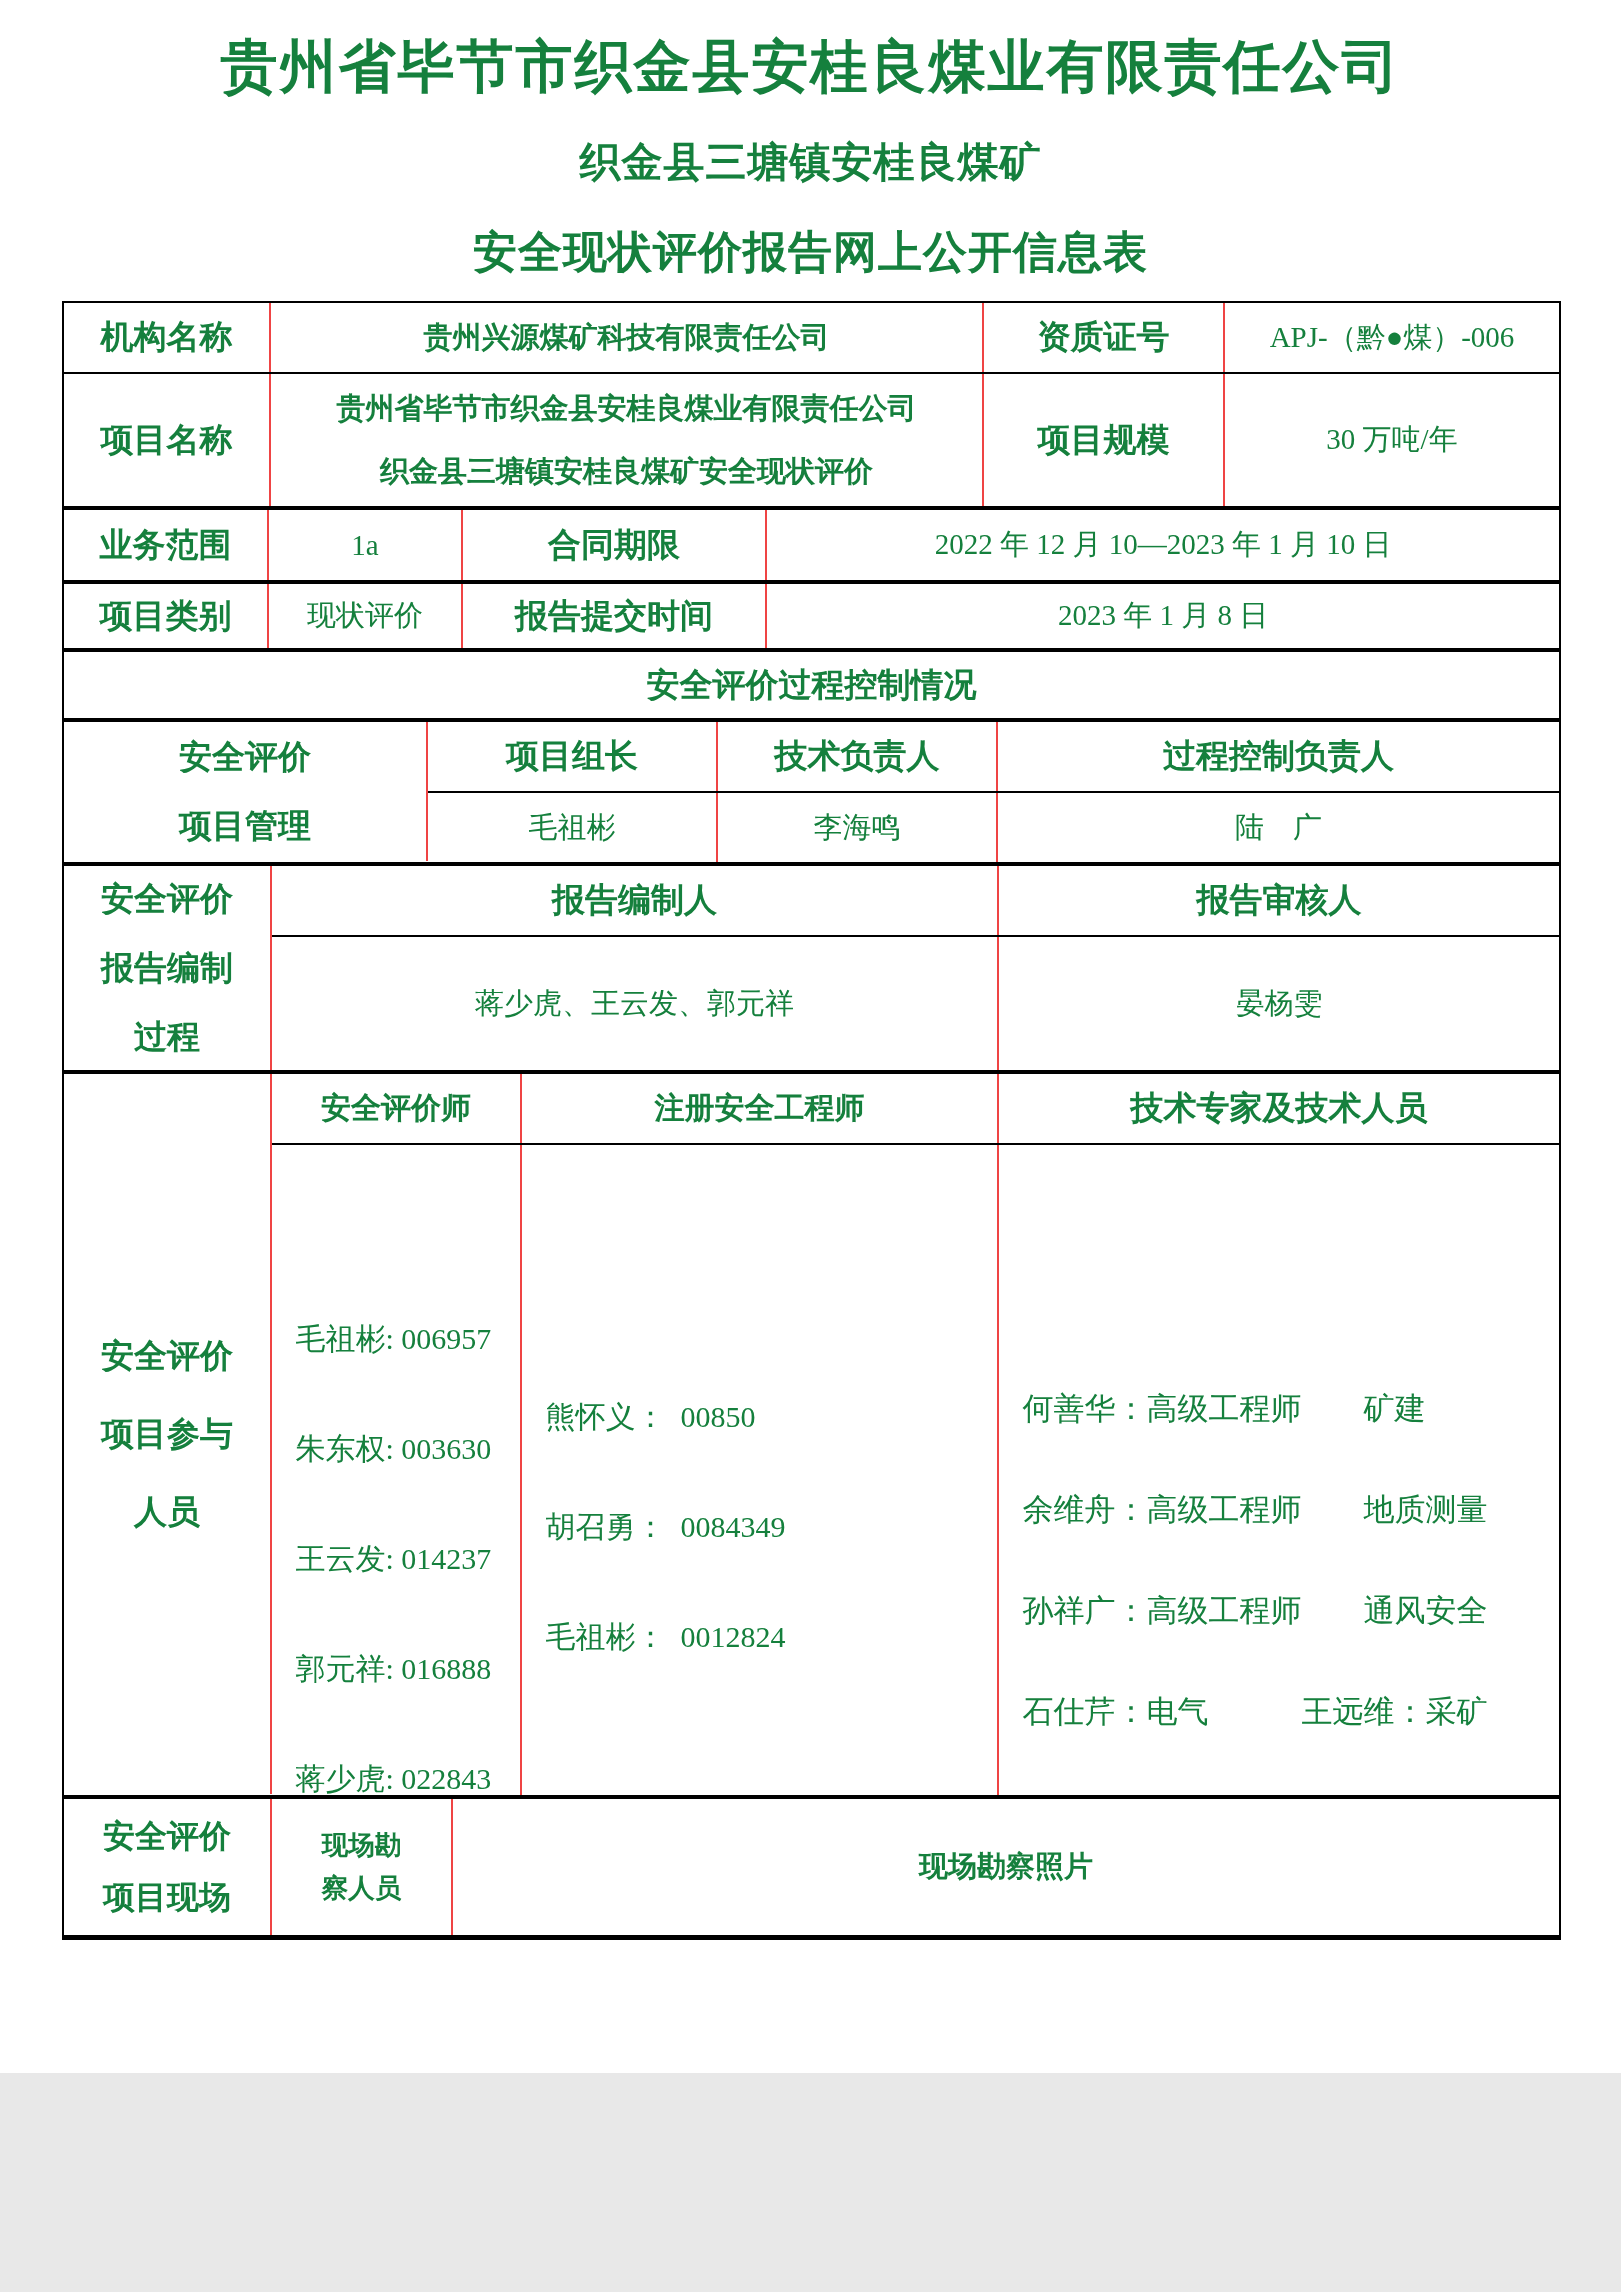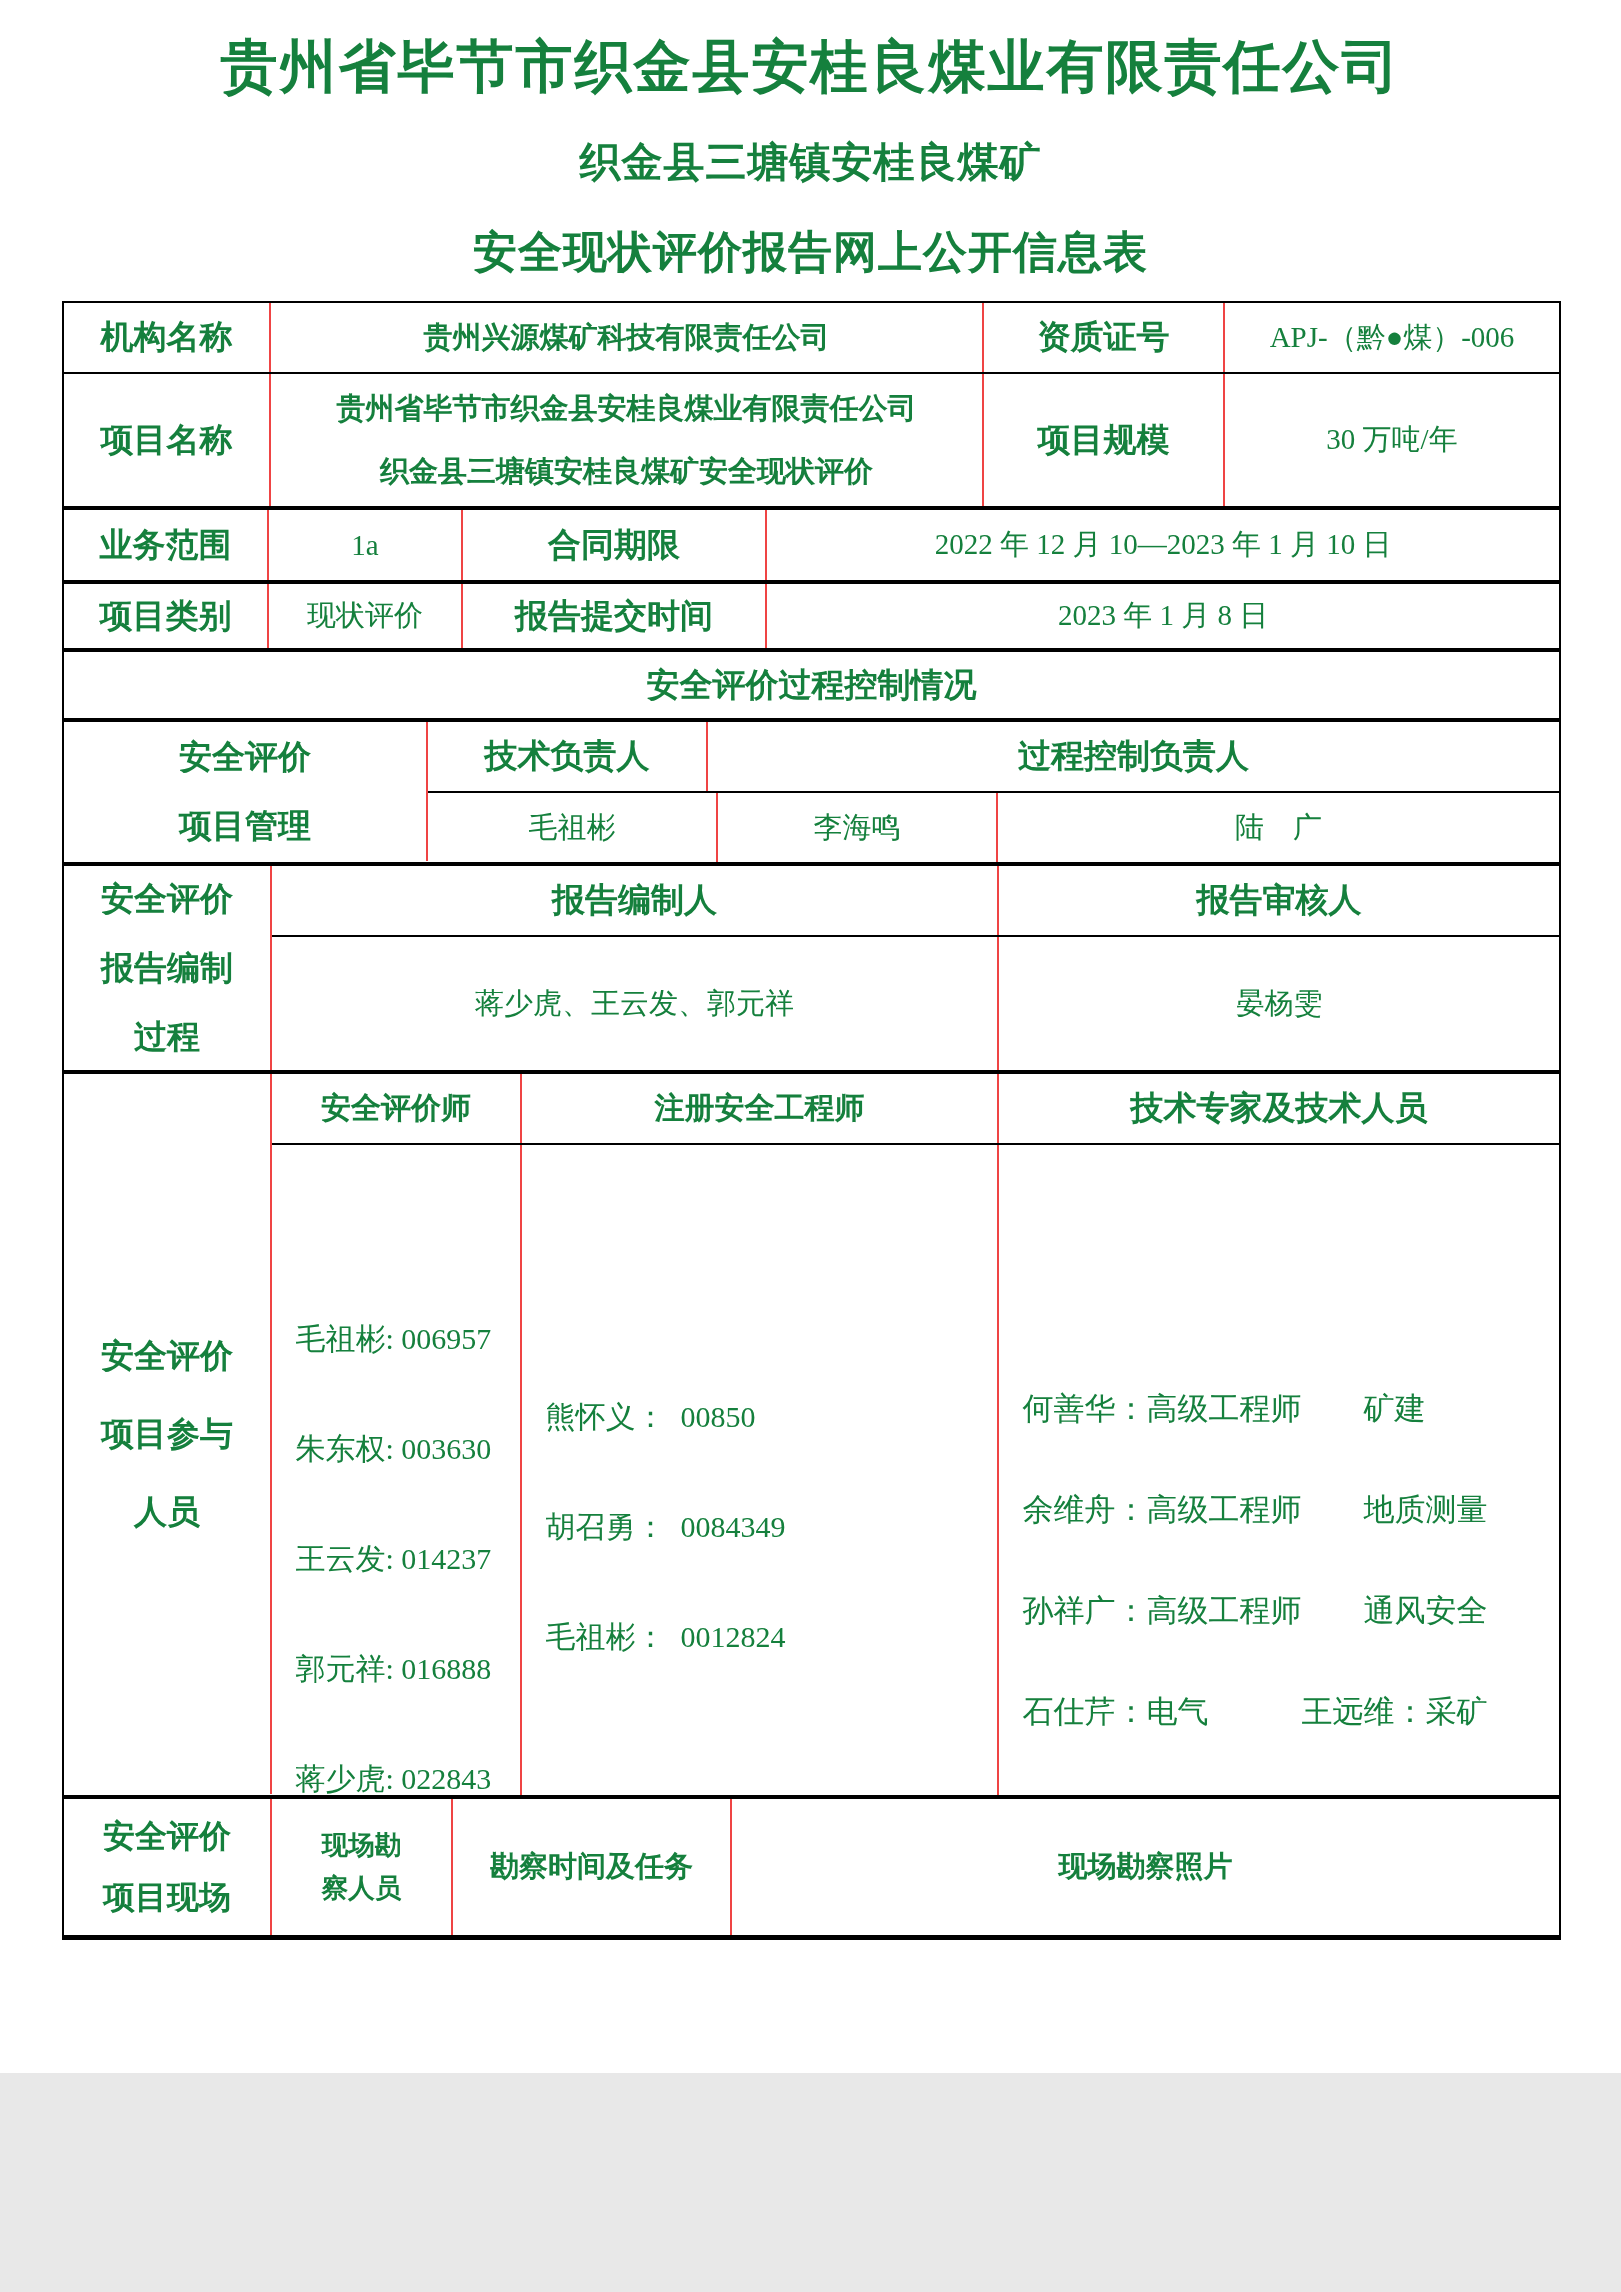--- a/index.html
+++ b/index.html
@@ -115,20 +115,21 @@
 
     <div class="row h71 bb4">
       <div class="cell fx last lbl">安全评价过程控制情况</div>
     </div>
 
     <div class="sec bb4">
       <div class="cell wD1 lbl ml70" style="height:139px;">安全评价
 项目管理</div>
       <div class="stack">
         <div class="row h72 bb2">
+          <div class="cell wD2 lbl">项目组长</div>
           <div class="cell wD3 lbl">技术负责人</div>
           <div class="cell fx last lbl">过程控制负责人</div>
         </div>
         <div class="row h70">
           <div class="cell wD2 val">毛祖彬</div>
           <div class="cell wD3 val">李海鸣</div>
           <div class="cell fx last val">陆　广</div>
         </div>
       </div>
     </div>
@@ -182,19 +183,18 @@
           </div>
         </div>
       </div>
     </div>
 
     <div class="row h139">
       <div class="cell wG1 lbl ml62" style="font-size:32px;">安全评价
 项目现场</div>
       <div class="cell wG2 lbl-s">现场勘
 察人员</div>
-      <div class="cell wG3 lbl" style="font-size:29px;">勘察时间及任务</div>
       <div class="cell fx last lbl" style="font-size:29px;">现场勘察照片</div>
     </div>
 
   </div>
 </div>
 
 
 </body></html>

